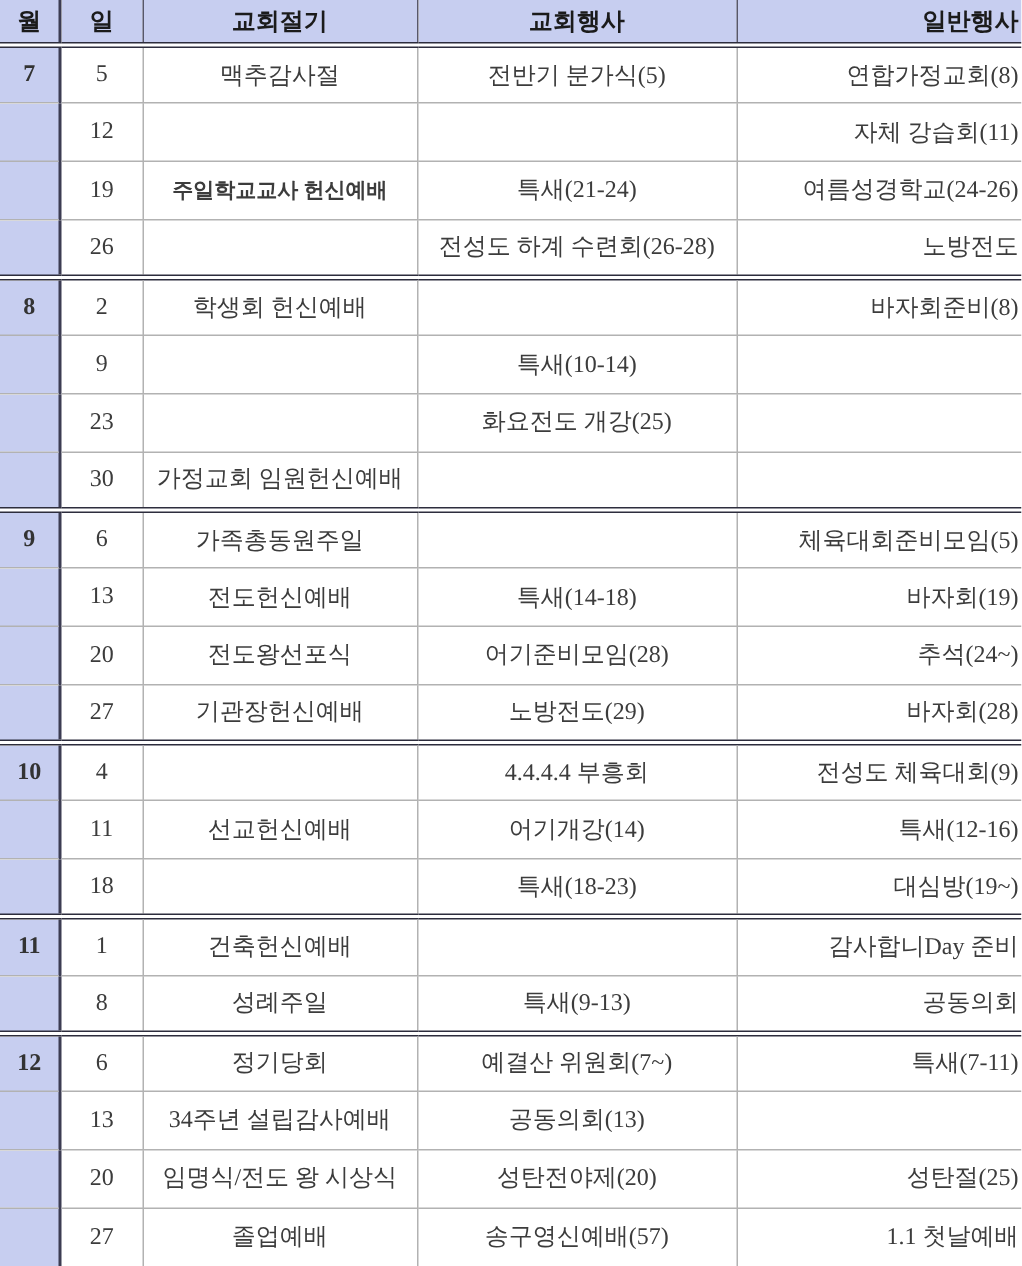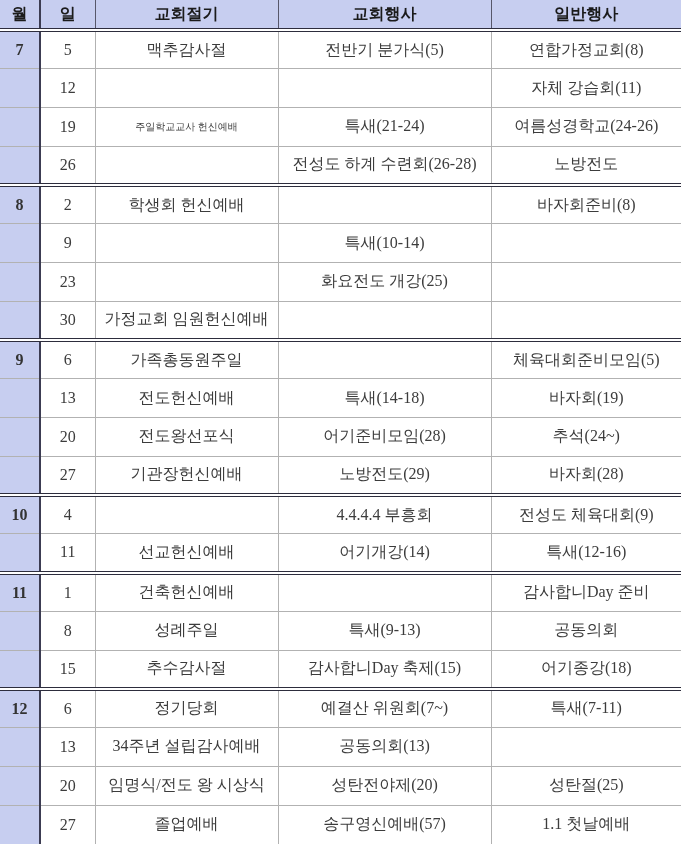--- a/index.html
+++ b/index.html
@@ -36,25 +36,25 @@
   }
   tbody td { height: 31px; }
   td.col-month {
     background: #c7cef0;
     border-right: 2px solid #3c3c52;
     font-weight: bold;
     color: #333333;
   }
   th.col-month { border-right: 2px solid #3c3c52; }
   tr.month-start td { border-top: 4px double #2d2d3d; }
-  td.small { font-size: 10px; }
+  td.small { font-size: 14px; font-weight: bold; }
   
   thead tr th { border-top: none; }
   th:first-child, td:first-child { border-left: none; }
-  th:last-child, td:last-child { border-right: none; }
+  th:last-child, td:last-child { border-right: none; text-align: right; }
   tbody tr:last-child td { border-bottom: none; }
 </style>
 </head>
 <body>
 
 <table class="schedule">
   <colgroup>
     <col style="width:40px">
     <col style="width:55px">
     <col style="width:183px">
@@ -162,40 +162,40 @@
         <td class="col-church">4.4.4.4 부흥회</td>
         <td class="col-general">전성도 체육대회(9)</td>
       </tr>
       <tr class="">
         <td class="col-month"></td>
         <td class="col-day">11</td>
         <td class="col-season">선교헌신예배</td>
         <td class="col-church">어기개강(14)</td>
         <td class="col-general">특새(12-16)</td>
       </tr>
+      <tr class="">
+        <td class="col-month"></td>
+        <td class="col-day">18</td>
+        <td class="col-season"></td>
+        <td class="col-church">특새(18-23)</td>
+        <td class="col-general">대심방(19~)</td>
+      </tr>
       <tr class="month-start">
         <td class="col-month">11</td>
         <td class="col-day">1</td>
         <td class="col-season">건축헌신예배</td>
         <td class="col-church"></td>
         <td class="col-general">감사합니Day 준비</td>
       </tr>
       <tr class="">
         <td class="col-month"></td>
         <td class="col-day">8</td>
         <td class="col-season">성례주일</td>
         <td class="col-church">특새(9-13)</td>
         <td class="col-general">공동의회</td>
-      </tr>
-      <tr class="">
-        <td class="col-month"></td>
-        <td class="col-day">15</td>
-        <td class="col-season">추수감사절</td>
-        <td class="col-church">감사합니Day 축제(15)</td>
-        <td class="col-general">어기종강(18)</td>
       </tr>
       <tr class="month-start">
         <td class="col-month">12</td>
         <td class="col-day">6</td>
         <td class="col-season">정기당회</td>
         <td class="col-church">예결산 위원회(7~)</td>
         <td class="col-general">특새(7-11)</td>
       </tr>
       <tr class="">
         <td class="col-month"></td>

